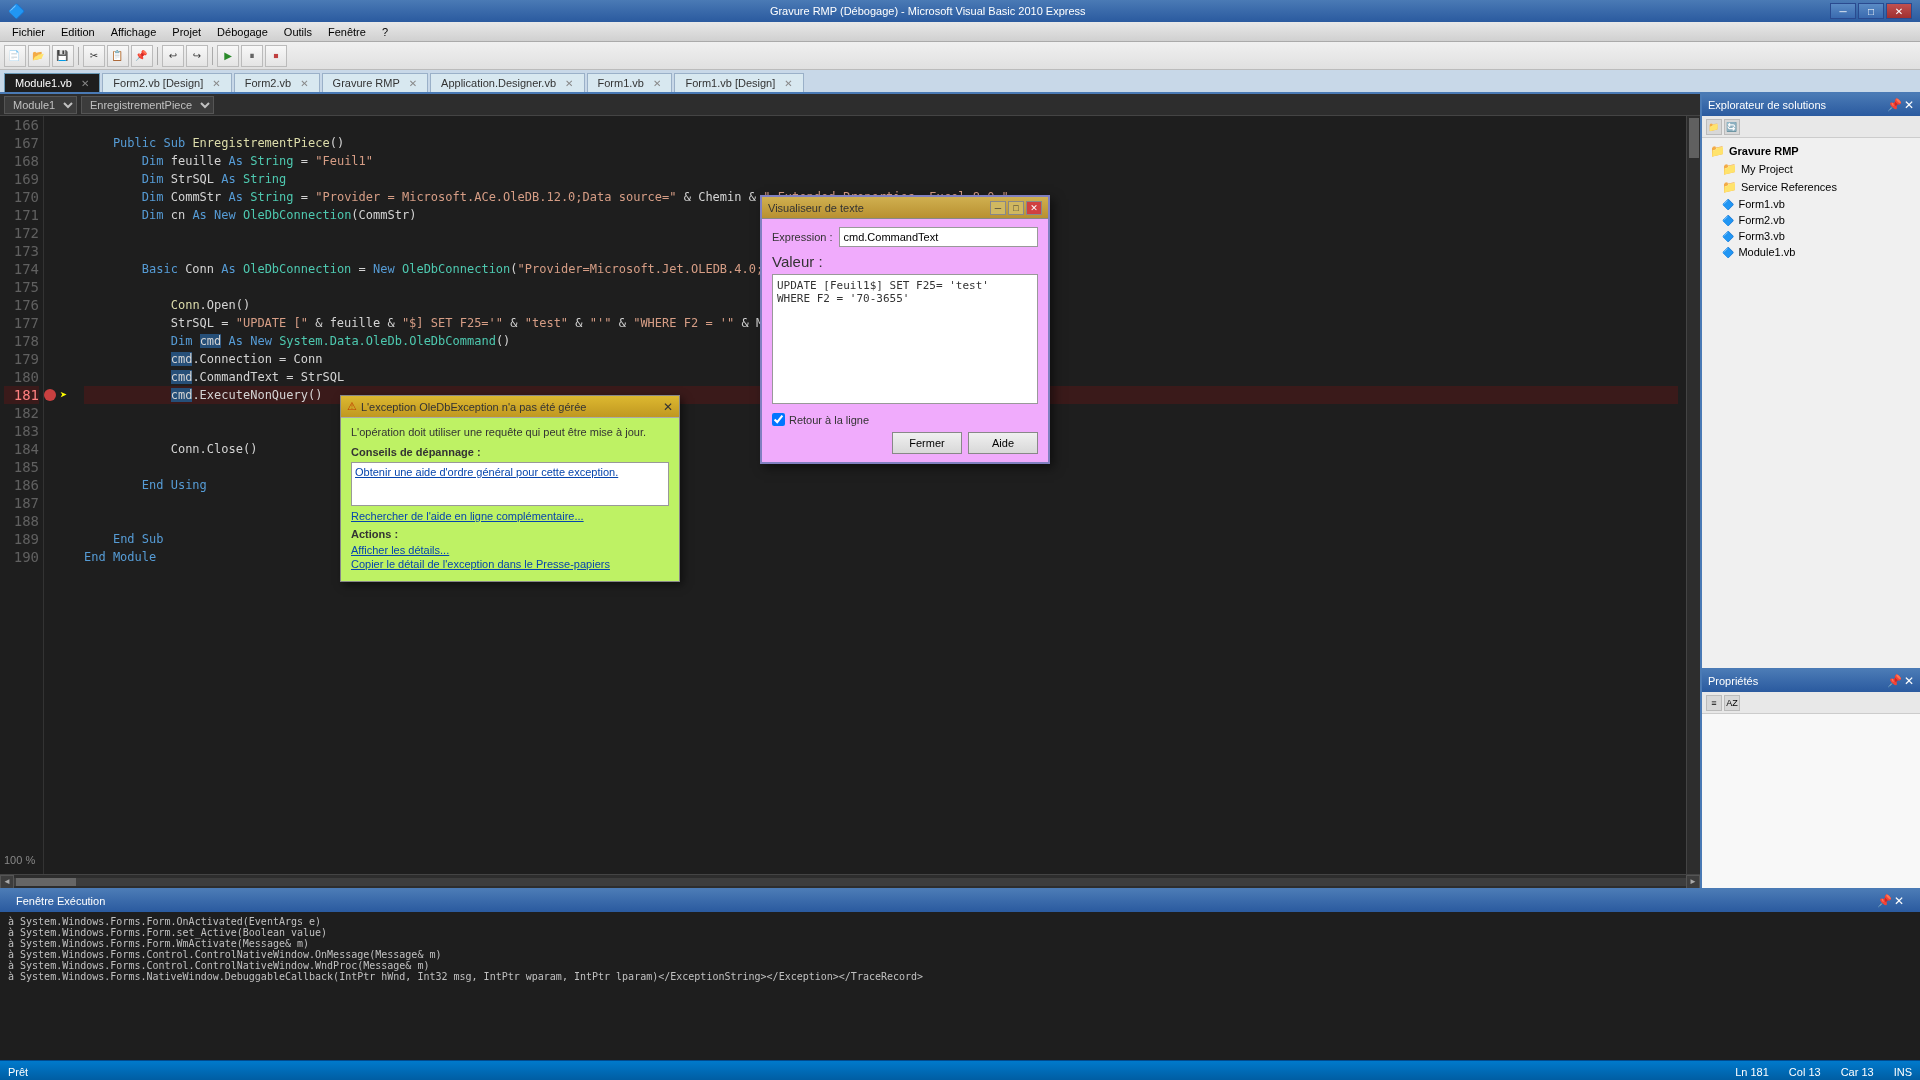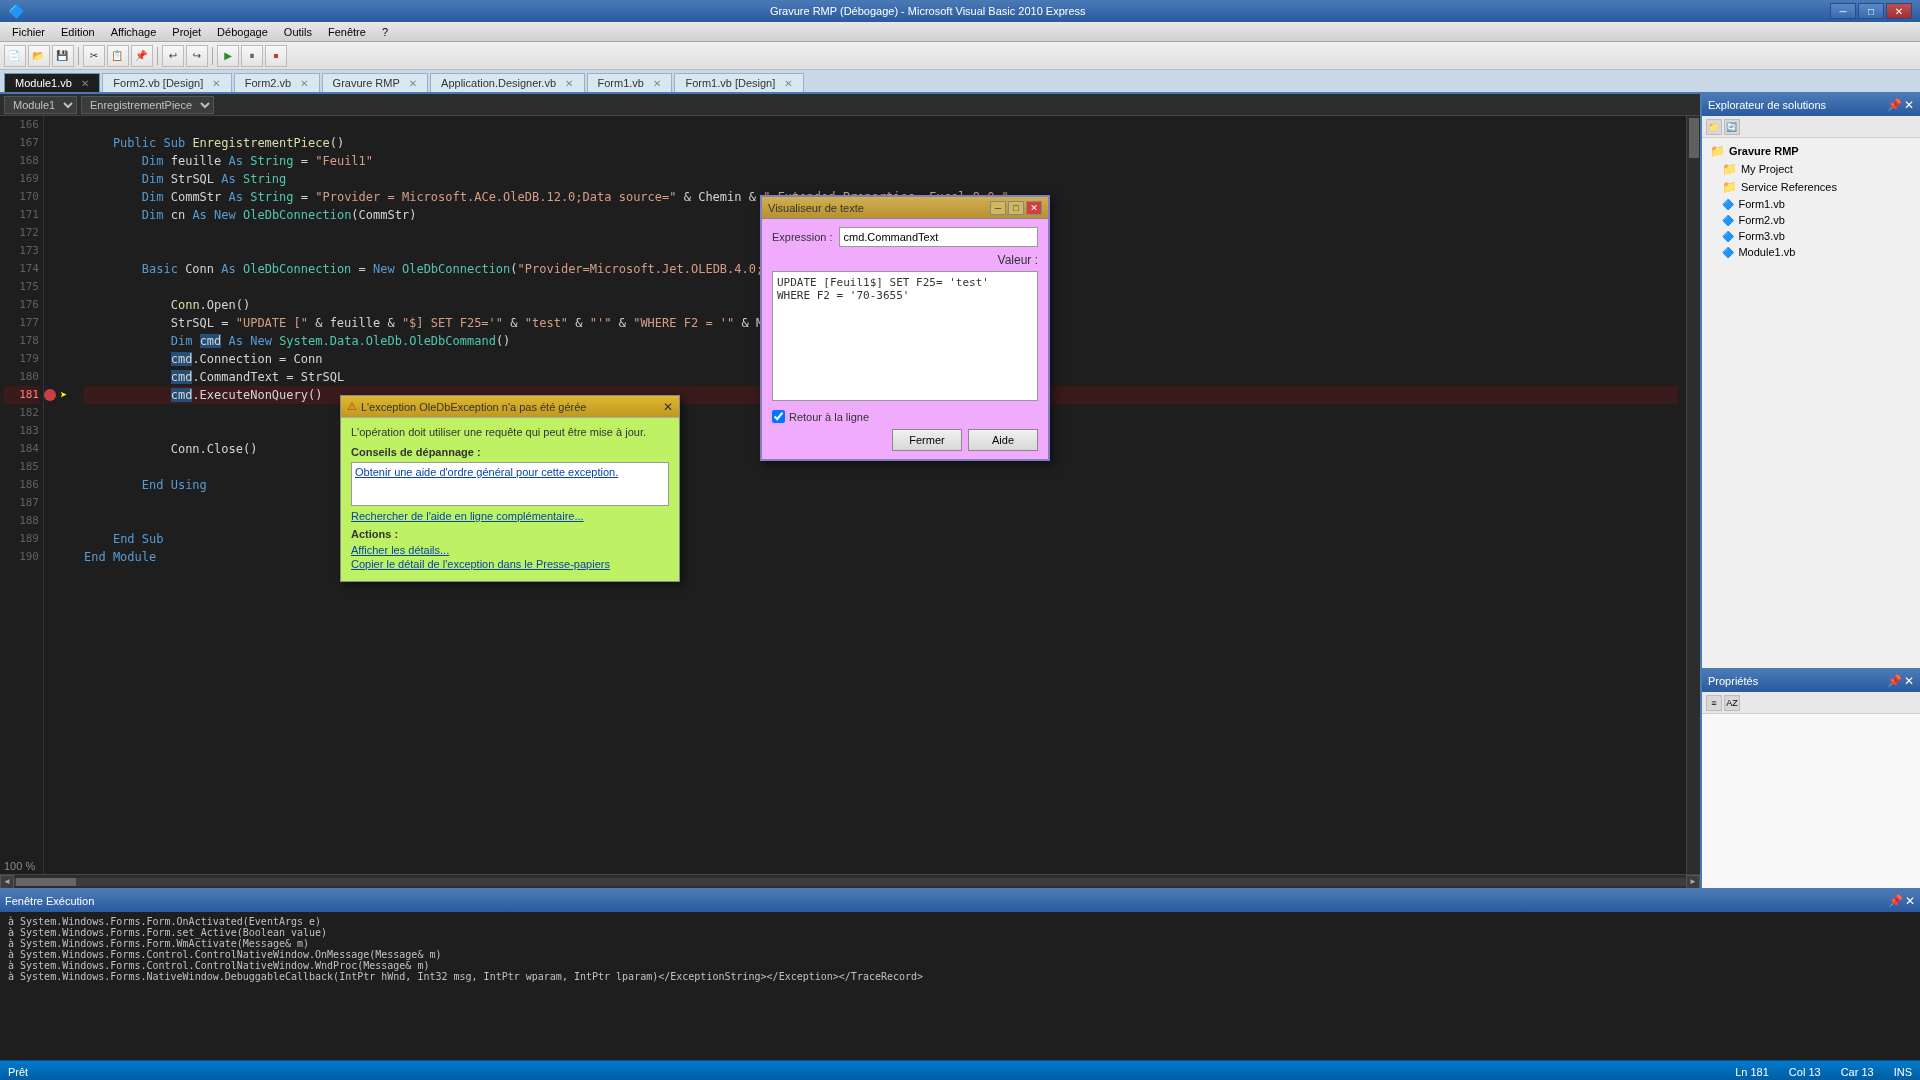--- a/index.html
+++ b/index.html
@@ -479,21 +479,21 @@
       <select style="background:#3c3c3c;color:#c0c0c0;border:1px solid #555;font-size:11px;height:18px;">
         <option>Module1</option>
       </select>
       <select style="background:#3c3c3c;color:#c0c0c0;border:1px solid #555;font-size:11px;height:18px;">
         <option>EnregistrementPiece</option>
       </select>
     </div>
 
     <div id="code-editor" style="flex:1; display:flex; overflow:hidden;">
       <div id="line-numbers">
-        <div style="line-height:18px; color:#606060; font-size:11px; font-family:Consolas,monospace;">
+        <div style="line-height:18px; color:#606060; font-size:14px; font-family:Consolas,monospace;">
           <div>166</div>
             <div>167</div>
             <div>168</div>
             <div>169</div>
             <div>170</div>
           <div>171</div>
             <div>172</div>
             <div>173</div>
             <div>174</div>
             <div>175</div>
@@ -589,21 +589,21 @@
     </div>
 
     <div id="hscroll" style="height:14px; background:#2d2d2d; display:flex; align-items:center;">
       <div style="width:14px;height:14px;background:#3d3d3d;border:1px solid #555;display:flex;align-items:center;justify-content:center;color:#aaa;font-size:8px;">◄</div>
       <div style="flex:1;height:8px;background:#3d3d3d;position:relative;">
         <div style="position:absolute;left:2px;top:0;width:60px;height:8px;background:#666;"></div>
       </div>
       <div style="width:14px;height:14px;background:#3d3d3d;border:1px solid #555;display:flex;align-items:center;justify-content:center;color:#aaa;font-size:8px;">►</div>
     </div>
 
-    <div style="position:absolute; bottom:16px; left:4px; color:#888; font-size:11px;">100 %</div>
+    <div style="position:absolute; bottom:22px; left:4px; color:#888; font-size:11px;">100 %</div>
 
   </div>
 
   <div id="solution-explorer" style="width:220px; background:#f0f0f0; border-left:2px solid #4a7ab5; display:flex; flex-direction:column;">
     <div id="se-header" style="height:22px; background:linear-gradient(to bottom,#4a7ab5,#2a5a9f); color:white; font-size:11px; display:flex; align-items:center; justify-content:space-between; padding:0 6px;">
       <span>Explorateur de solutions</span>
       <div style="display:flex;gap:2px;">
         <span style="cursor:pointer;color:white;font-size:12px;">📌</span>
         <span style="cursor:pointer;color:white;font-size:12px;">✕</span>
       </div>
@@ -654,21 +654,21 @@
       <div style="height:22px; background:#e8e8e8; display:flex; align-items:center; padding:0 4px; border-bottom:1px solid #ccc; gap:2px;">
         <div style="width:16px;height:16px;background:#d8d8d8;border:1px solid #bbb;font-size:9px;display:flex;align-items:center;justify-content:center;">≡</div>
         <div style="width:16px;height:16px;background:#d8d8d8;border:1px solid #bbb;font-size:9px;display:flex;align-items:center;justify-content:center;">AZ</div>
       </div>
       <div style="flex:1; background:#f8f8f8;"></div>
     </div>
   </div>
 </div>
 
 <div id="exec-window" style="height:172px; background:#1e1e1e; border-top:2px solid #4a7ab5;">
-  <div id="exec-header" style="height:22px; background:linear-gradient(to bottom,#4a7ab5,#2a5a9f); color:white; font-size:11px; display:flex; align-items:center; justify-content:space-between; padding:0 5px;">
+  <div id="exec-header" style="height:22px; background:linear-gradient(to bottom,#4a7ab5,#2a5a9f); color:white; font-size:11px; display:flex; align-items:center; justify-content:space-between; padding:0 16px;">
     <span>Fenêtre Exécution</span>
     <div style="display:flex;gap:2px;">
       <span style="cursor:pointer;font-size:12px;">📌</span>
       <span style="cursor:pointer;font-size:12px;">✕</span>
     </div>
   </div>
   <div id="exec-content" style="padding:4px 8px; font-family:Consolas,monospace; font-size:10px; color:#c0c0c0; background:#1e1e1e; height:calc(172px - 22px); overflow:hidden;">
     <div>à System.Windows.Forms.Form.OnActivated(EventArgs e)</div>
     <div>à System.Windows.Forms.Form.set_Active(Boolean value)</div>
     <div>à System.Windows.Forms.Form.WmActivate(Message&amp; m)</div>
@@ -716,21 +716,21 @@
       <div class="tv-title-btn">─</div>
       <div class="tv-title-btn">□</div>
       <div class="tv-title-btn close">✕</div>
     </div>
   </div>
   <div id="tv-body" style="padding:8px 10px; background:#f0abfc;">
     <div id="tv-expr-row" style="display:flex; align-items:center; margin-bottom:6px; gap:6px;">
       <span id="tv-expr-label" style="font-size:11px;color:#333;white-space:nowrap;">Expression :</span>
       <input id="tv-expr-input" style="flex: 1 1 0%; height: 20px; font-size: 11px; border: 1px solid rgb(153, 153, 153); padding: 0px 4px; background: white;" value="cmd.CommandText" readonly="">
     </div>
-    <div id="tv-val-label" style="font-size:12px;color:#333;margin-bottom:4px;text-align:right;">Valeur :</div>
+    <div id="tv-val-label" style="font-size:15px;color:#333;margin-bottom:4px;">Valeur :</div>
     <textarea id="tv-text-area" style="width: 100%; height: 130px; border: 1px solid rgb(153, 153, 153); background: white; font-family: Consolas, monospace; font-size: 11px; padding: 4px; resize: none; overflow-y: auto; color: rgb(51, 51, 51);">UPDATE [Feuil1$] SET F25= 'test'
 WHERE F2 = '70-3655'</textarea>
     <div id="tv-checkbox-row" style="display:flex;align-items:center;gap:4px;margin-top:6px;margin-bottom:6px;">
       <input type="checkbox" id="tv-wrap-cb" checked="" style="">
       <label for="tv-wrap-cb" style="font-size:11px;color:#333;">Retour à la ligne</label>
     </div>
     <div id="tv-buttons" style="display:flex;justify-content:flex-end;gap:6px;">
       <button class="tv-btn">Fermer</button>
       <button class="tv-btn">Aide</button>
     </div>

